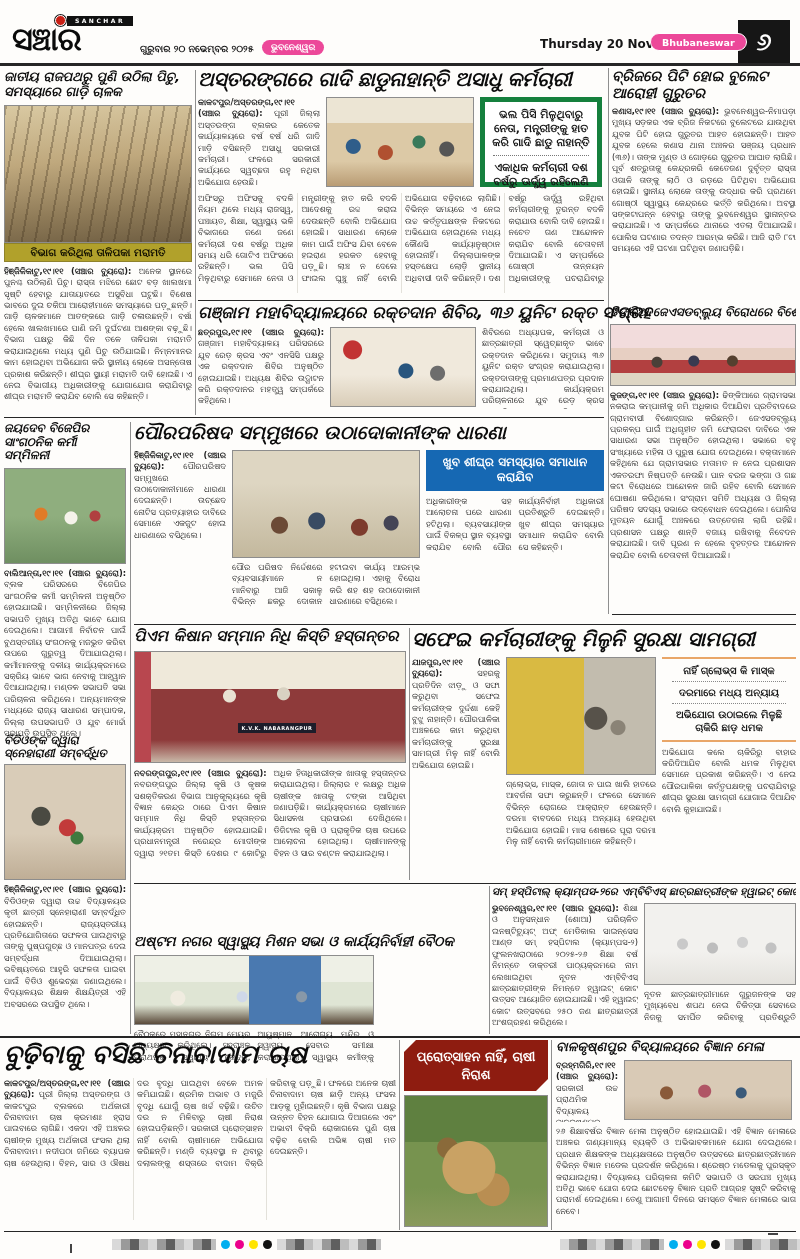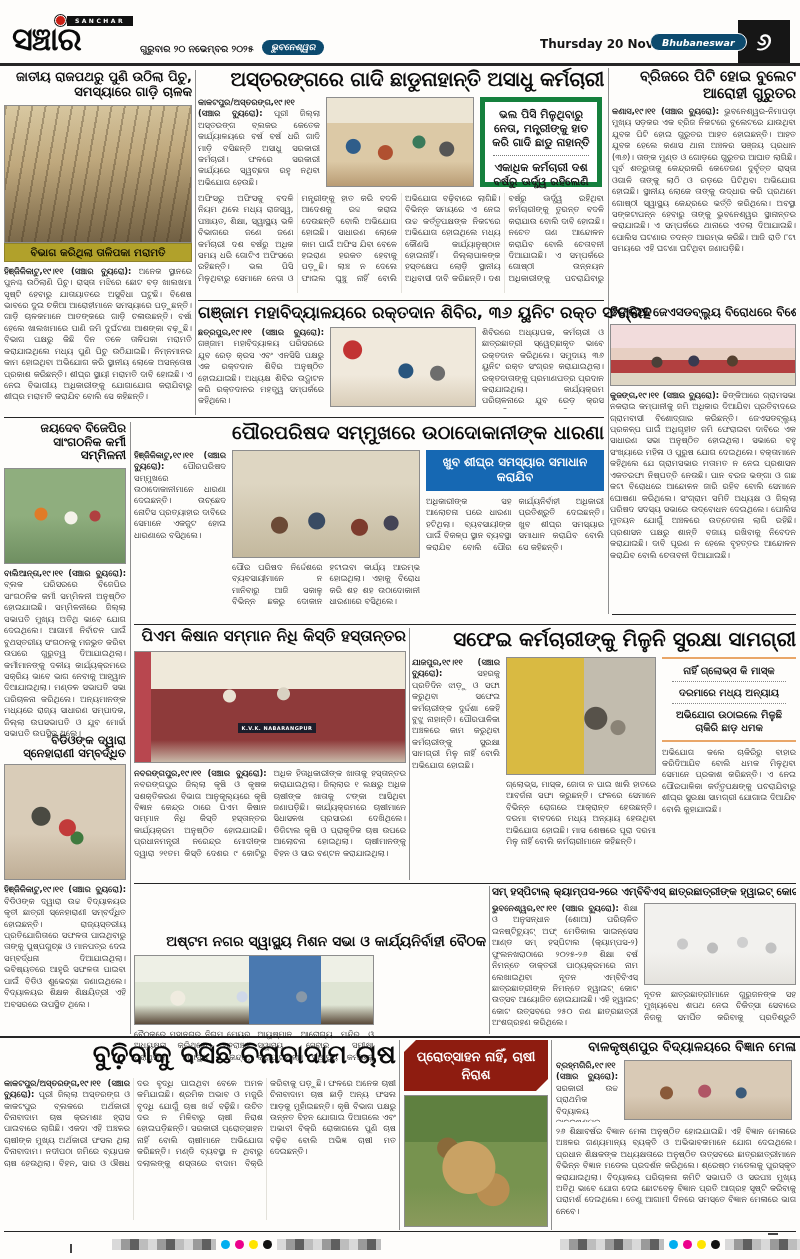--- a/index.html
+++ b/index.html
@@ -1,19 +1,19 @@
 <!DOCTYPE html>
 <html><head>
 <meta charset="utf-8">
 <style>
   html,body{margin:0;padding:0;background:#e9e9e9;}
   .page{position:relative;width:800px;height:1259px;margin:0 auto;background:#fefdfb;
         font-family:"DejaVu Sans","Liberation Sans",sans-serif;color:#161616;overflow:hidden;}
   .abs{position:absolute;box-sizing:border-box;}
-  .hl{font-weight:700;color:#0b0b0b;text-align:right;line-height:1.14;}
+  .hl{font-weight:700;color:#0b0b0b;text-align:left;line-height:1.14;font-style:italic;}
   .bd{font-size:8.3px;line-height:1.38;text-align:justify;color:#1e1e1e;overflow:hidden;}
   .dl{font-weight:700;}
   .ph{border:1px solid #8d8d8d;box-sizing:border-box;}
   .c2{column-count:2;column-gap:7px;}
   .c3{column-count:3;column-gap:7px;}
   .c4{column-count:4;column-gap:8px;}
   .colrule{column-rule:1px solid #e3e1da;}
   .line{position:absolute;background:#262626;}
   .vline{position:absolute;background:#8f8f8f;width:1px;}
   .cap-olive{background:#b1a12b;color:#0e0d00;font-weight:700;text-align:center;font-size:10.5px;
@@ -23,21 +23,21 @@
   .ksep{border-top:1px dotted #777;margin:5px 3px;}
   .bluebox{background:#1668b3;color:#fff;font-weight:700;text-align:center;font-size:12px;
            line-height:1.3;padding:5px 4px;}
   .redbox{background:#8e1c10;color:#fff;font-weight:700;text-align:center;font-size:13px;
           line-height:1.35;padding:8px 6px;
           clip-path:polygon(12px 0,100% 0,100% calc(100% - 12px),calc(100% - 12px) 100%,0 100%,0 12px);}
   .sidebar{text-align:center;font-weight:700;font-size:10px;line-height:1.32;
            border-top:2px solid #e9a668;border-bottom:2px solid #e9a668;padding:5px 2px;}
   .ssep{border-top:1px dotted #888;margin:4px 8px;}
   .flexrow{display:flex;gap:6px;}
-  .pill{background:#0c4a6e;color:#fff;font-weight:700;border-radius:9px;text-align:center;font-style:italic;}
+  .pill{background:#ec4899;color:#fff;font-weight:700;border-radius:9px;text-align:center;}
   .regmark{position:absolute;display:flex;align-items:center;gap:5px;}
   .regbar{height:11px;width:104px;
     background:repeating-linear-gradient(90deg,#d9d9d9 0 9px,#9a9a9a 9px 18px,#5f5f5f 18px 27px,#bdbdbd 27px 36px);}
   .dot{width:9px;height:9px;border-radius:50%;}
   .tick{position:absolute;background:#444;}
 </style>
 </head>
 <body>
 
 <div class="page">

